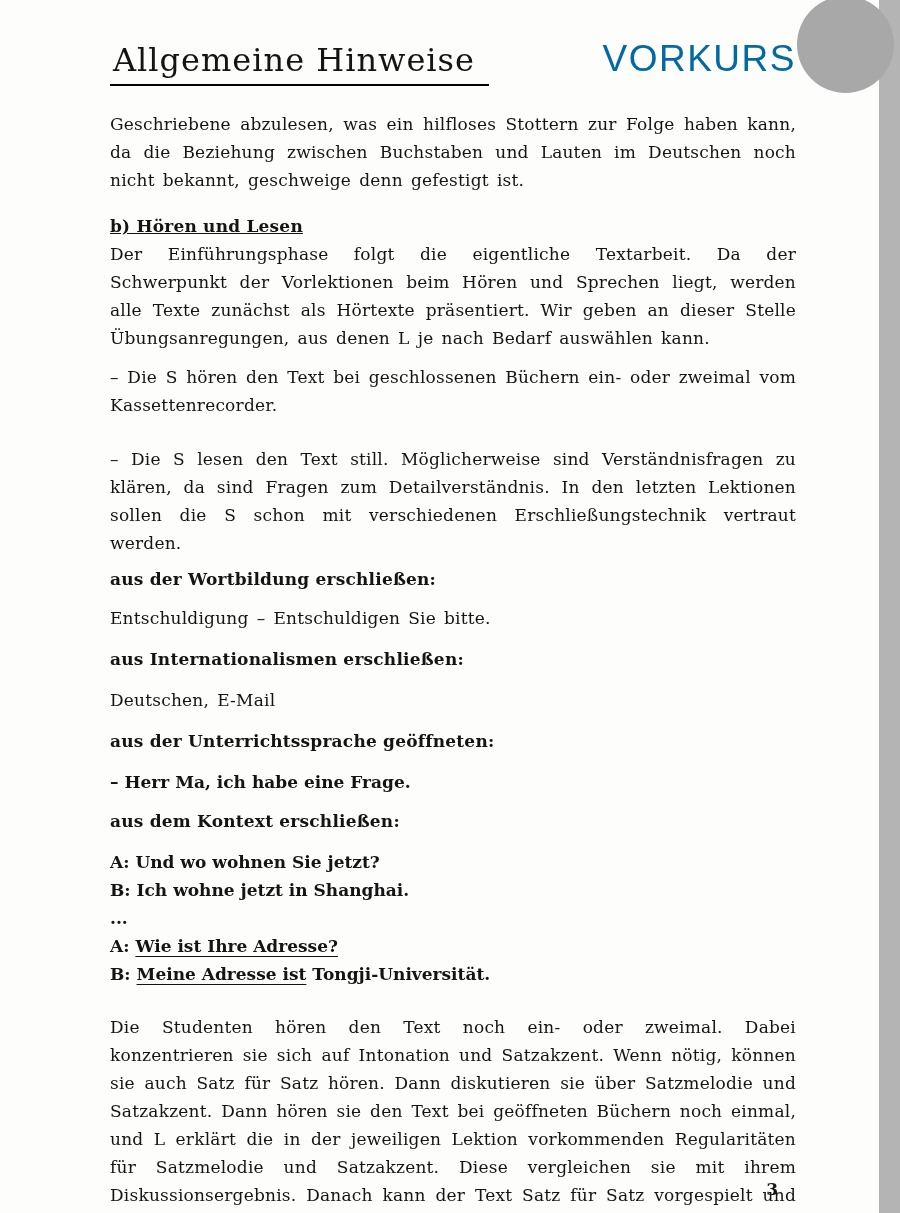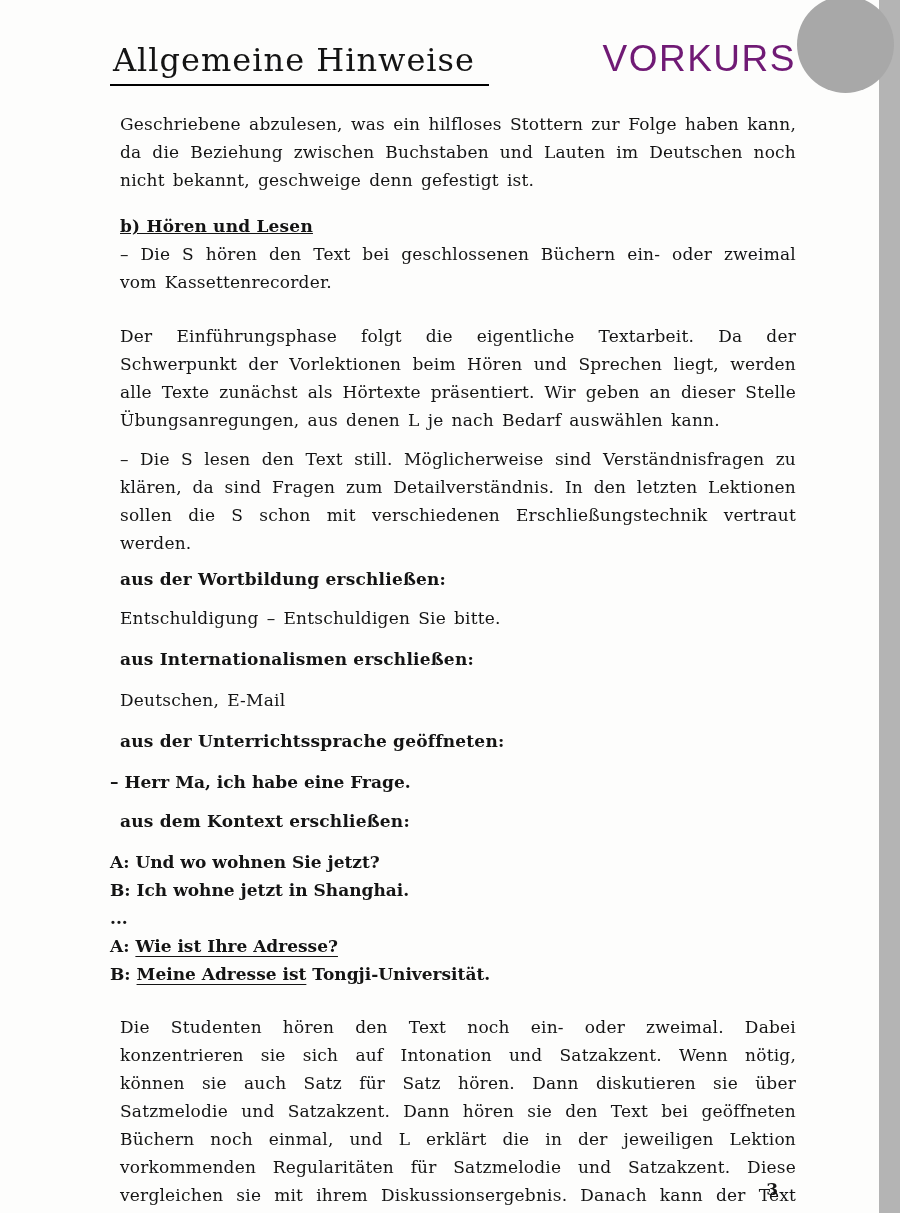--- a/index.html
+++ b/index.html
@@ -42,30 +42,30 @@
     letter-spacing: 1px;
     border-bottom: 2px solid #000;
     padding: 0 14px 5px 3px;
     font-family: "DejaVu Serif", serif;
   }
   .brand {
     font-family: "Liberation Sans", sans-serif;
     font-size: 37px;
     font-weight: 500;
     letter-spacing: 1.5px;
-    color: #701a75;
+    color: #0369a1;
   }
   .content {
     position: absolute;
     top: 110px; left: 110px;
     width: 686px;
     font-size: 17px;
     line-height: 28px;
   }
-  .content p { margin: 0 0 13px 10px; }
+  .content p { margin: 0 0 13px 0; }
   p.body {
     text-align: justify;
     word-spacing: 2.5px;
     letter-spacing: 0.2px;
   }
   p.heading { font-weight: bold; letter-spacing: 0.2px; }
   .mb-0  { margin-bottom: 0 !important; text-decoration: underline; }
   .mb-8  { margin-bottom: 8px !important; }
   .mb-11 { margin-bottom: 11px !important; }
   .mb-18 { margin-bottom: 18px !important; }
@@ -91,23 +91,23 @@
   <header class="header">
     <h1 class="title">Allgemeine Hinweise</h1>
     <div class="brand">VORKURS</div>
   </header>
 
   <main class="content">
 
     <p class="body mb-18">Geschriebene abzulesen, was ein hilfloses Stottern zur Folge haben kann, da die Beziehung zwischen Buchstaben und Lauten im Deutschen noch nicht bekannt, geschweige denn gefestigt ist.</p>
 
     <p class="heading mb-0">b) Hören und Lesen</p>
+    <p class="body mb-11">Der Einführungsphase folgt die eigentliche Textarbeit. Da der Schwerpunkt der Vorlektionen beim Hören und Sprechen liegt, werden alle Texte zunächst als Hörtexte präsentiert. Wir geben an dieser Stelle Übungsanregungen, aus denen L je nach Bedarf auswählen kann.</p>
+
     <p class="body mb-26">– Die S hören den Text bei geschlossenen Büchern ein- oder zweimal vom Kassettenrecorder.</p>
-
-    <p class="body mb-11">Der Einführungsphase folgt die eigentliche Textarbeit. Da der Schwerpunkt der Vorlektionen beim Hören und Sprechen liegt, werden alle Texte zunächst als Hörtexte präsentiert. Wir geben an dieser Stelle Übungsanregungen, aus denen L je nach Bedarf auswählen kann.</p>
     <p class="body mb-8">– Die S lesen den Text still. Möglicherweise sind Verständnisfragen zu klären, da sind Fragen zum Detailverständnis. In den letzten Lektionen sollen die S schon mit verschiedenen Erschließungstechnik vertraut werden.</p>
 
     <p class="heading mb-11">aus der Wortbildung erschließen:</p>
     <p class="body">Entschuldigung – Entschuldigen Sie bitte.</p>
 
     <p class="heading">aus Internationalismen erschließen:</p>
     <p class="body">Deutschen, E-Mail</p>
 
     <p class="heading">aus der Unterrichtssprache geöffneten:</p>
     <div class="dialog-block mb-11">

